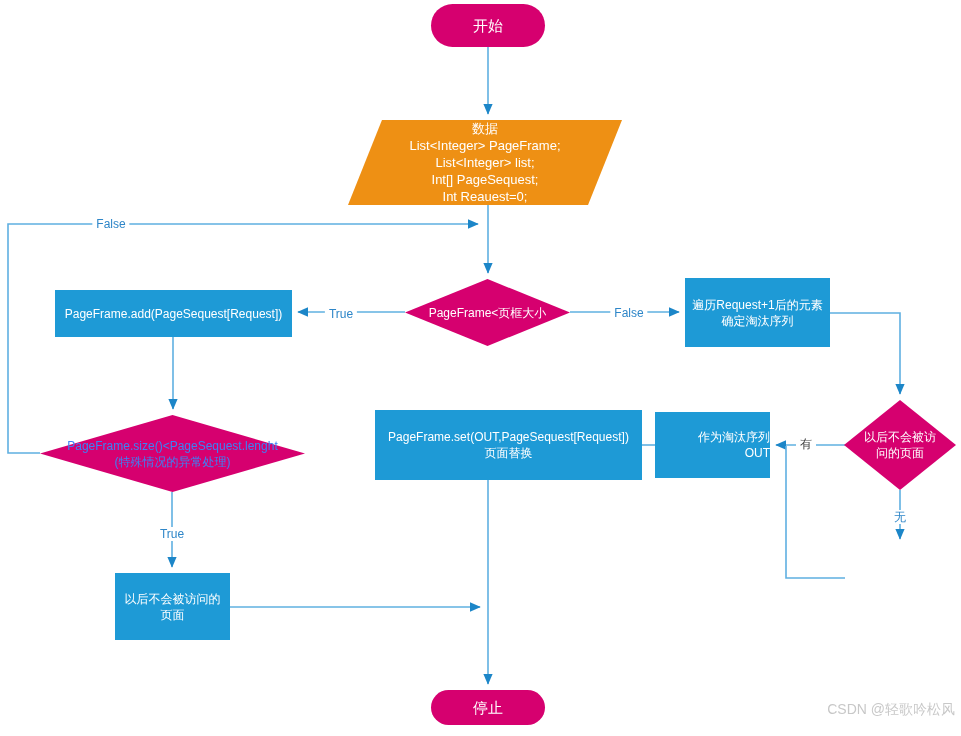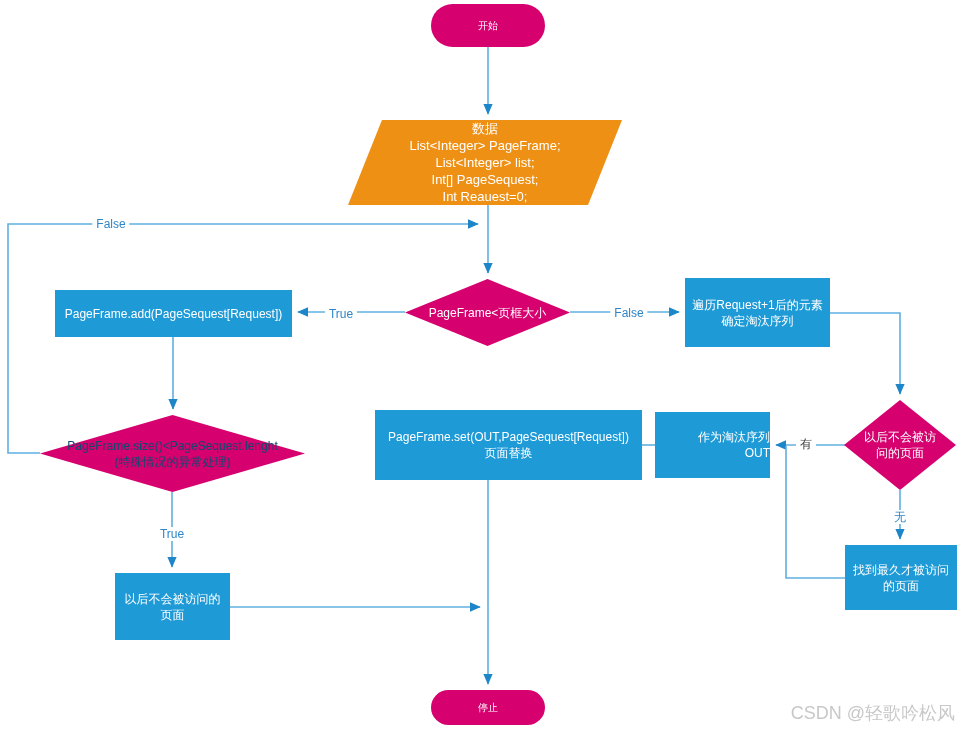--- a/index.html
+++ b/index.html
@@ -9,43 +9,43 @@
     font-family:"Liberation Sans", sans-serif;
   }
   #edges { position:absolute; left:0; top:0; width:961px; height:736px; }
   .edge { fill:none; stroke:var(--line,#5FB0E1); stroke-width:1.6; }
   .node {
     position:absolute; display:flex; flex-direction:column;
     align-items:center; justify-content:center; text-align:center;
     color:#ffffff; font-size:12px; line-height:16px; box-sizing:border-box;
   }
   .rect { background:var(--blue,#1E9AD6); }
-  .pill { background:var(--pink,#D6006F); border-radius:22px; font-size:10px; }
+  .pill { background:var(--pink,#D6006F); border-radius:22px; font-size:15px; }
   .diamond { background:var(--pink,#D6006F); clip-path:polygon(50% 0,100% 50%,50% 100%,0 50%); }
   .para {
     background:var(--orange,#EE9014);
     clip-path:polygon(12.4% 0,100% 0,87.6% 100%,0 100%);
     line-height:17px; font-size:13px;
   }
-  .diamond-overflow { background:transparent; color:#0c4a6e; }
+  .diamond-overflow { background:transparent; color:#3b82f6; }
   .diamond-overflow .diamond-bg {
     position:absolute; left:0; top:0; width:100%; height:100%;
     background:var(--pink,#D6006F); clip-path:polygon(50% 0,100% 50%,50% 100%,0 50%);
     z-index:0;
   }
   .diamond-overflow .txt { position:relative; z-index:1; }
   .elabel {
     position:absolute; transform:translate(-50%,-50%);
     background:#ffffff; padding:0 4px; font-size:12px; line-height:14px;
     white-space:nowrap;
   }
   .lbl-blue { color:var(--label_blue,#2E86C8); }
   .lbl-dark { color:var(--label_dark,#404040); }
   .wm {
-    position:absolute; right:6px; top:701px; font-size:18px;
+    position:absolute; right:6px; top:701px; font-size:14px;
     color:var(--watermark,#C8C8C8); text-shadow:1px 1px 0 #ffffff;
     white-space:nowrap;
   }
   .pad6 { padding:0 6px; }
 </style>
 </head>
 <body>
 
 <div id="canvas">
 
@@ -108,23 +108,20 @@
 
   <div class="node rect" style="left:655px; top:412px; width:115px; height:66px;align-items:flex-end;">
     <div>作为淘汰序列</div>
     <div>OUT</div>
   </div>
 
   <div class="node diamond" style="left:844px; top:400px; width:112px; height:90px;align-items:center;">
     <div style="width:80px;">以后不会被访问的页面</div>
   </div>
 
-  <div class="node rect" style="left:845px; top:545px; width:112px; height:65px;">
-    <div style="width:102px;">找到最久才被访问的页面</div>
-  </div>
 
   <div class="node rect" style="left:115px; top:573px; width:115px; height:67px;">
     <div style="width:100px;">以后不会被访问的页面</div>
   </div>
 
   <div class="node pill" style="left:431px; top:690px; width:114px; height:35px;">
     <div>停止</div>
   </div>
 
   <span class="elabel lbl-blue" style="left:111px; top:224px;">False</span>

